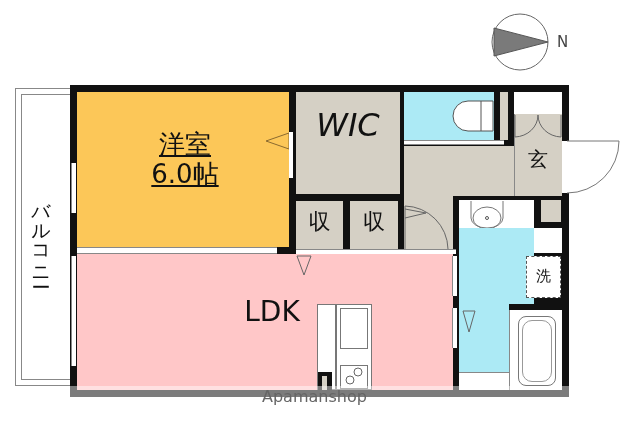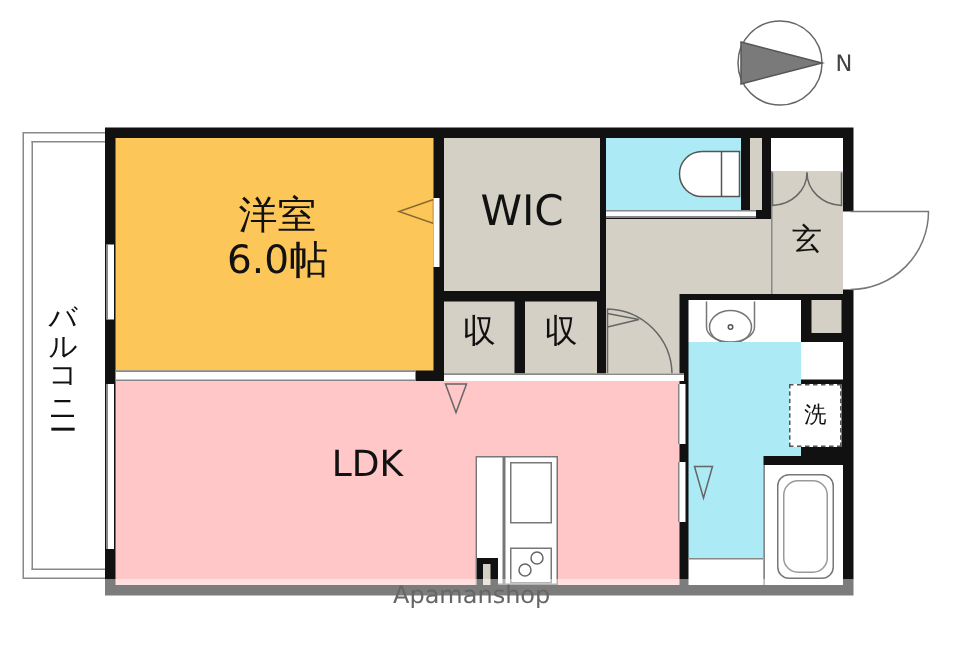--- a/index.html
+++ b/index.html
@@ -22,32 +22,32 @@
 <div class="abs" style="left:557px;top:33px;font-size:15px;color:#444;">N</div>
 
 <div class="abs" style="left:15px;top:88px;width:56px;height:298px;border:1px solid #888;background:#fff;">
   <div class="abs" style="left:5px;top:5px;width:52px;height:286px;border:1px solid #888;border-right:none;"></div>
 </div>
 <div class="abs" style="left:33px;top:190px;width:22px;font-size:19px;writing-mode:vertical-rl;color:#111;">バルコニー</div>
 
 <div class="abs wall" style="left:70px;top:85px;width:499px;height:312px;"></div>
 
 <div class="abs" style="left:77px;top:92px;width:212px;height:155px;background:#FCC758;"></div>
-<div class="room-label" style="left:120px;top:130px;width:130px;font-size:26px;">
+<div class="room-label" style="left:120px;top:130px;width:130px;font-size:26px;text-decoration:underline;">
   <div>洋室</div>
   <div>6.0帖</div>
 </div>
 
 <svg class="abs" style="left:264px;top:132px;" width="26" height="18">
     <polygon points="25,1 2,9 25,17" fill="none" stroke="#8a6a30" stroke-width="1"></polygon>
   </svg>
 <div class="abs white" style="left:289px;top:132px;width:4px;height:46px;"></div>
 
 <div class="abs" style="left:296px;top:92px;width:104px;height:102px;background:#D5D0C5;"></div>
-<div class="room-label" style="left:296px;top:125px;width:104px;font-size:28px;">WIC</div>
+<div class="room-label" style="left:296px;top:107px;width:104px;font-size:32px;font-style:italic;">WIC</div>
 
 <div class="abs" style="left:404px;top:92px;width:90px;height:48px;background:#ACEAF5;"></div>
 <svg class="abs" style="left:448px;top:100px;" width="46" height="32">
   <path d="M20,1 H45 V31 H20 A15,15 0 0 1 20,1 Z" fill="#fff" stroke="#555" stroke-width="1"></path>
   <line x1="33" y1="1" x2="33" y2="31" stroke="#555" stroke-width="1"></line>
 </svg>
 <div class="abs" style="left:500px;top:92px;width:8px;height:48px;background:#D5D0C5;"></div>
 <div class="abs white" style="left:404px;top:140px;width:100px;height:5px;border-top:1px solid #888;border-bottom:1px solid #888;"></div>
 
 <div class="abs" style="left:404px;top:146px;width:110px;height:50px;background:#D5D0C5;"></div>
@@ -73,21 +73,21 @@
 <div class="room-label" style="left:296px;top:209px;width:47px;font-size:22px;">収</div>
 <div class="abs" style="left:350px;top:201px;width:48px;height:48px;background:#D5D0C5;"></div>
 <div class="room-label" style="left:350px;top:209px;width:48px;font-size:22px;">収</div>
 <div class="abs white" style="left:296px;top:249px;width:160px;height:5px;border-top:1px solid #888;"></div>
 
 <div class="abs" style="left:77px;top:254px;width:376px;height:136px;background:#FFC7C8;"></div>
 <div class="abs white" style="left:77px;top:247px;width:200px;height:7px;border-top:1px solid #888;border-bottom:1px solid #888;"></div>
 <svg class="abs" style="left:296px;top:255px;" width="16" height="22">
     <polygon points="1,1 15,1 8,20" fill="none" stroke="#666" stroke-width="1"></polygon>
   </svg>
-<div class="room-label" style="left:180px;top:296px;width:130px;font-size:24px;">
+<div class="room-label" style="left:207px;top:296px;width:130px;font-size:28px;">
   <div>LDK</div>
 </div>
 
 <div class="abs white thin" style="left:317px;top:304px;width:19px;height:86px;"></div>
 <div class="abs white thin" style="left:336px;top:304px;width:36px;height:86px;">
   <div class="abs thin" style="left:3px;top:3px;width:28px;height:41px;"></div>
   <div class="abs thin" style="left:3px;top:60px;width:28px;height:24px;">
     <svg width="26" height="22">
         <circle cx="17" cy="6" r="4" fill="none" stroke="#666"></circle>
         <circle cx="9" cy="14" r="4" fill="none" stroke="#666"></circle>

